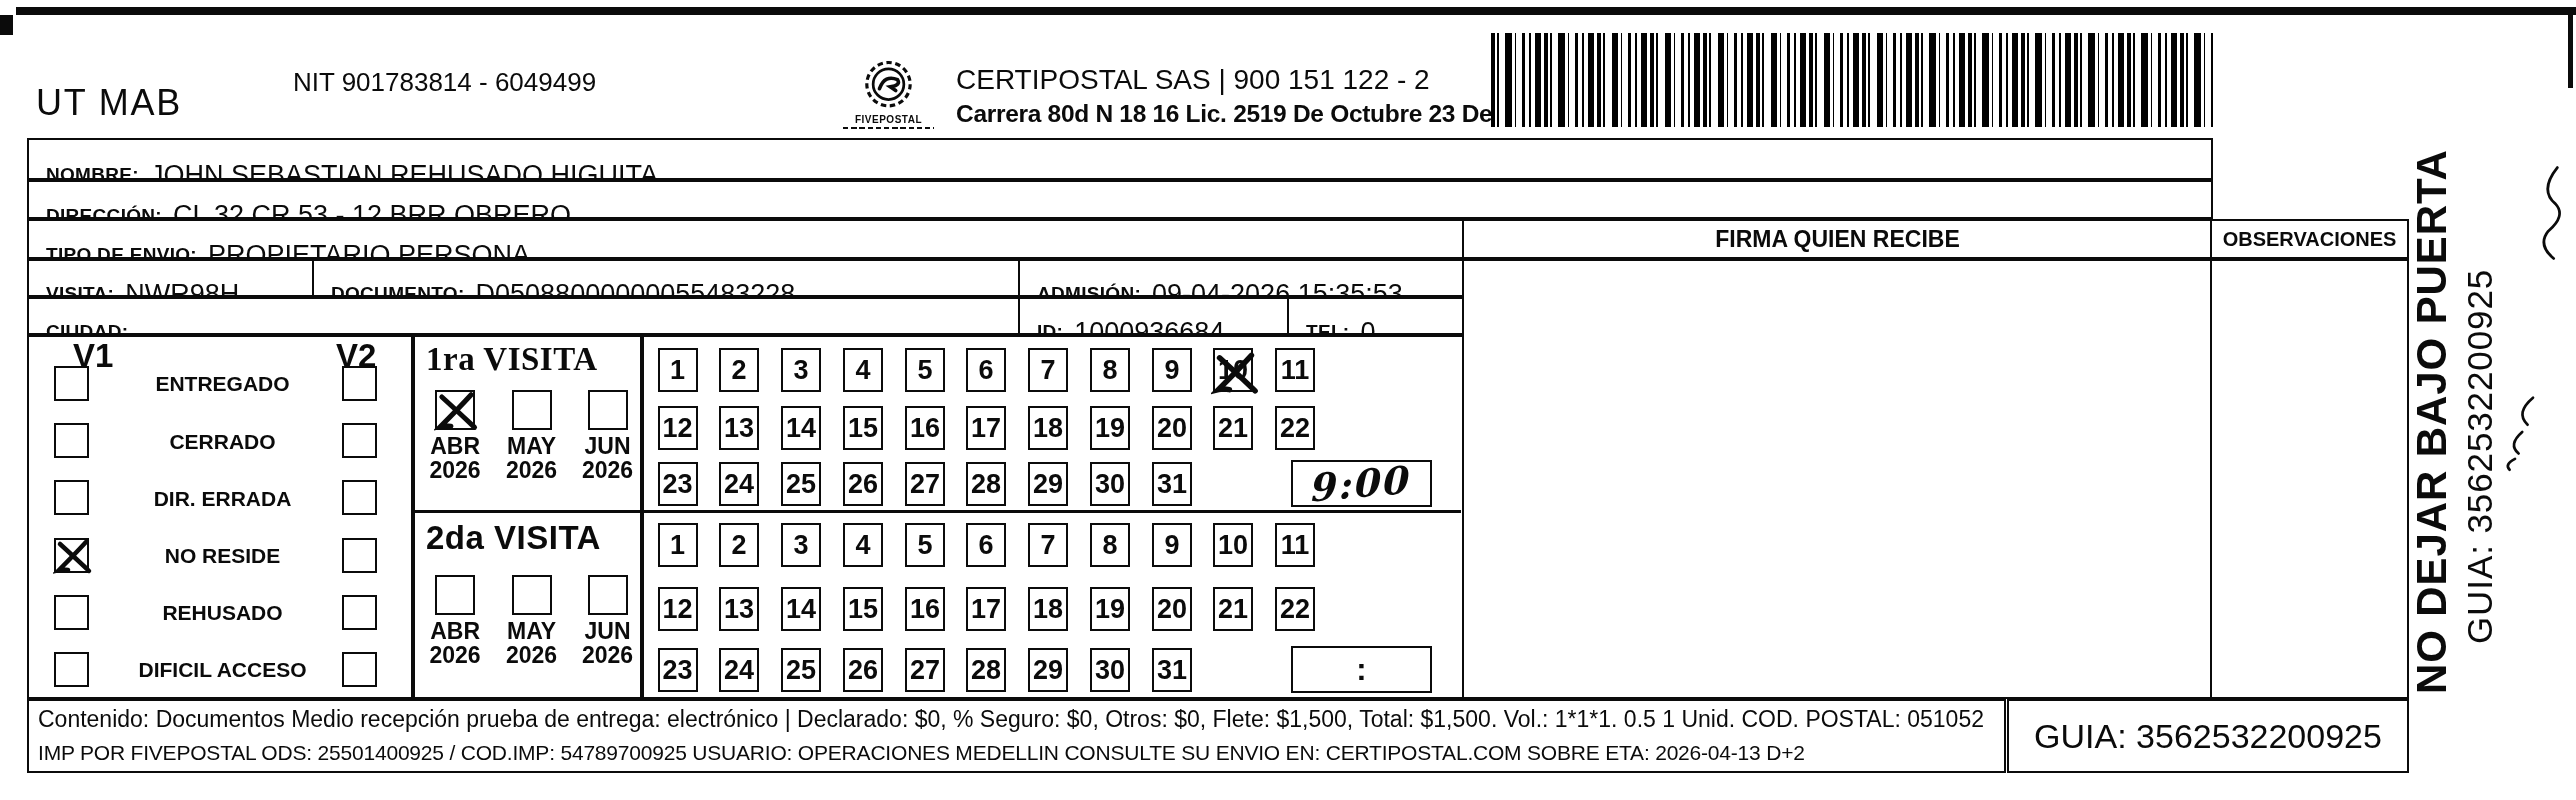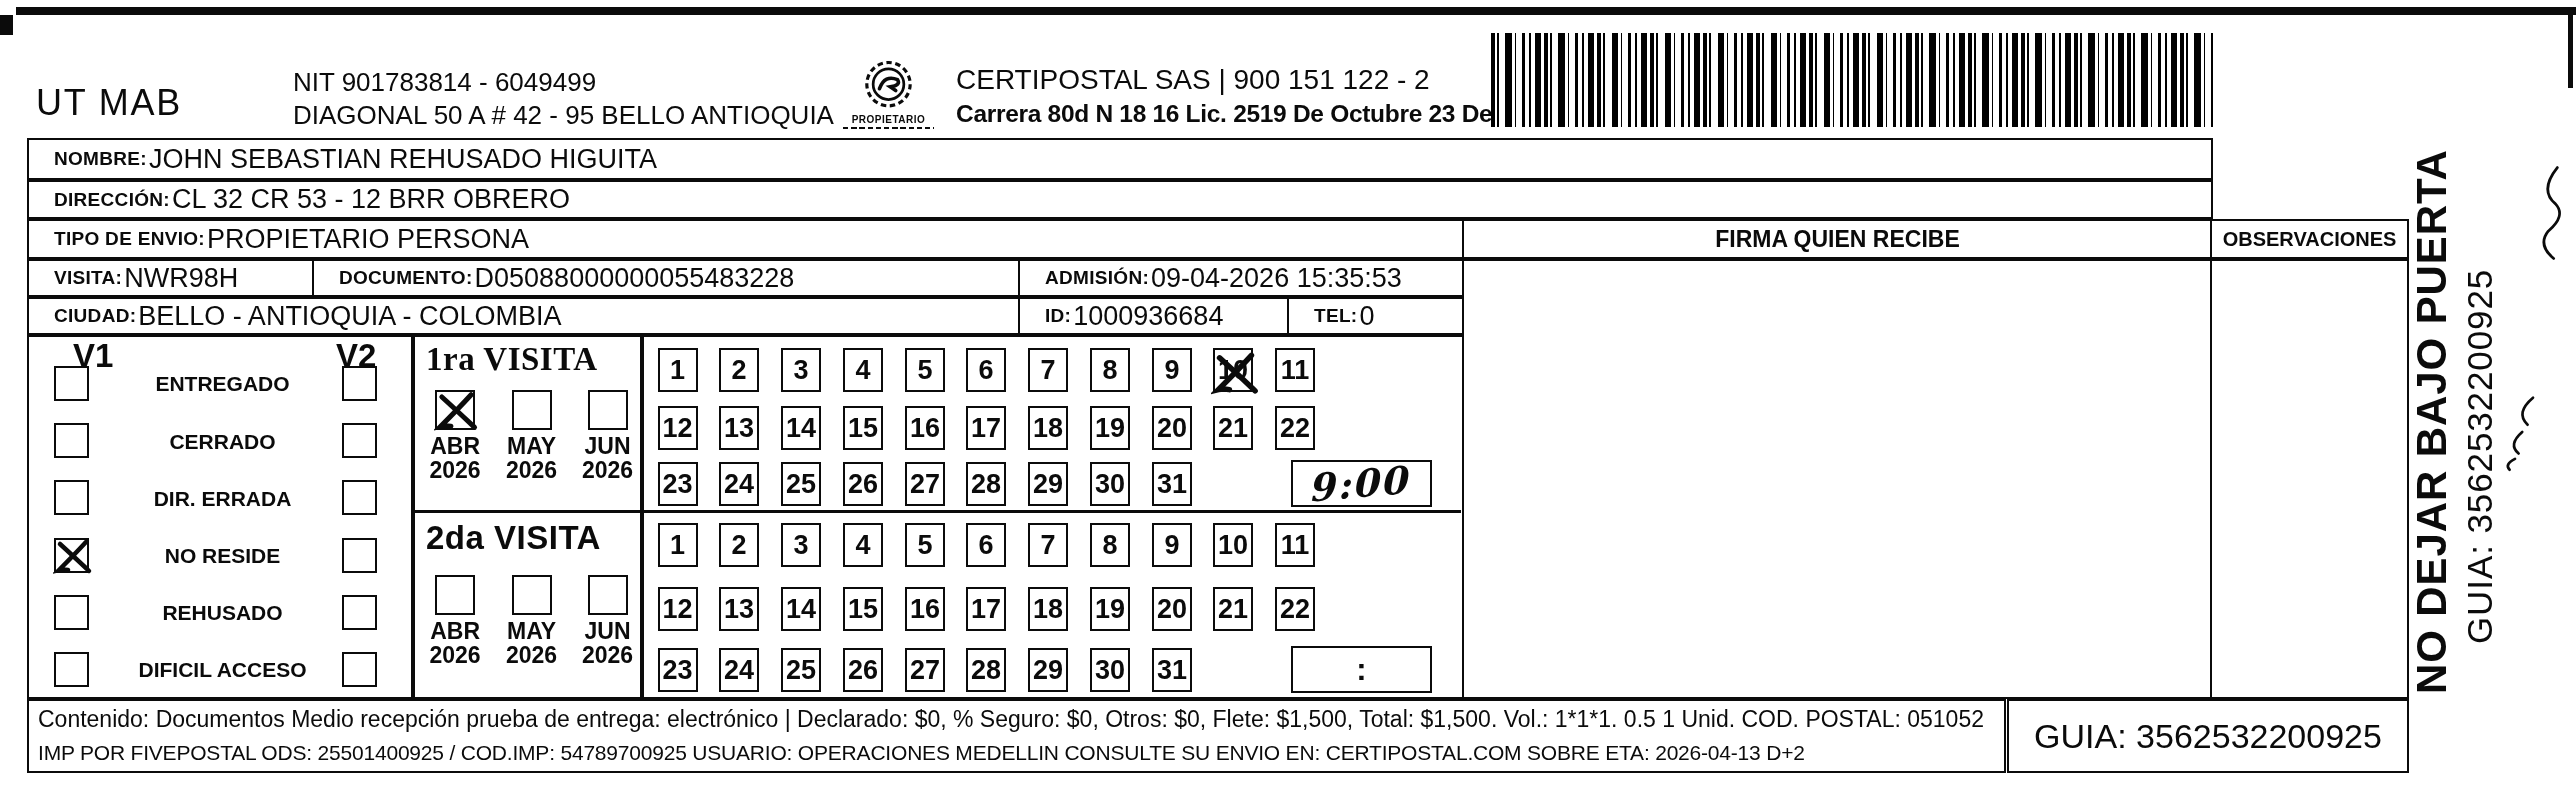--- a/index.html
+++ b/index.html
@@ -2,21 +2,21 @@
 <html style="font-size:14.5px"><head>
 <meta charset="utf-8">
 <style>
   html,body{margin:0;padding:0;background:#e8e8e4;}
   #page{position:relative;width:2576px;height:801px;background:#ffffff;overflow:hidden;
         font-family:"Liberation Sans", sans-serif;color:#0b0b0b;}
   .abs{position:absolute;}
   .box{position:absolute;border:2.7px solid #0b0b0b;box-sizing:border-box;background:#fff;}
   .lbl{font-weight:bold;font-size:19px;letter-spacing:0.3px;}
   .val{font-size:27px;}
-  .rowline{display:flex;align-items:center;gap:2px;padding-left:25px;height:100%;}
+  .rowline{display:flex;align-items:center;gap:11px;padding-left:17px;height:100%;margin-top:16px;}
   .hdr-cell{display:flex;align-items:center;justify-content:center;font-weight:bold;}
   .cb{border:2.7px solid #0b0b0b;box-sizing:border-box;background:#fff;position:relative;}
   .cb svg{position:absolute;left:-3.6px;top:-3.6px;width:calc(100% + 9px);height:calc(100% + 9px);}
   .day-cell{position:absolute;width:40px;height:44px;border:2.7px solid #0b0b0b;box-sizing:border-box;
             display:flex;align-items:center;justify-content:center;font-size:27px;font-weight:bold;}
   .day-cell svg{position:absolute;left:-4.5px;top:-4.5px;width:49px;height:53px;}
   .wide-cell{position:absolute;width:141px;height:47px;border:2.7px solid #0b0b0b;box-sizing:border-box;
              display:flex;align-items:center;justify-content:center;}
   .handwrite{font-family:"DejaVu Serif", serif;font-style:italic;font-weight:bold;font-size:38px;
              transform:rotate(-5deg) skewX(-6deg);letter-spacing:1.8px;}
@@ -43,29 +43,28 @@
 <body>
 
 <div id="page">
 
   <div class="abs" style="left:16.3px;top:7.3px;width:2560px;height:8.2px;background:#0b0b0b;"></div>
   <div class="abs" style="left:2568px;top:15.4px;width:4.5px;height:73px;background:#0b0b0b;"></div>
   <div class="abs" style="left:0;top:15.4px;width:12.7px;height:20px;background:#0b0b0b;"></div>
 
   <div class="abs" style="left:36px;top:82px;font-size:36px;letter-spacing:1.8px;">UT MAB</div>
   <div class="abs" style="left:293px;top:67px;font-size:26px;">NIT 901783814 - 6049499</div>
-  <div class="abs" style="left:293px;top:100px;font-size:26px;">DIAGONAL 50 A # 42 - 95  BELLO  ANTIOQUIA</div>
 
   <div class="abs" style="left:843px;top:58px;width:91px;">
     <svg width="91" height="56" viewBox="0 0 100 62" style="display:block;">
       <circle cx="50" cy="29" r="24" fill="none" stroke="#0b0b0b" stroke-width="3.5" stroke-dasharray="6 4"></circle>
       <circle cx="50" cy="29" r="17" fill="none" stroke="#0b0b0b" stroke-width="3"></circle>
       <path d="M40 34 Q46 18 60 24 Q64 30 52 32 L58 36" fill="none" stroke="#0b0b0b" stroke-width="4" stroke-linecap="round"></path>
     </svg>
-    <div class="tinytxt">PROPIETARIO</div>
+    <div class="tinytxt">FIVEPOSTAL</div>
     <div class="dotline"></div>
   </div>
 
   <div class="abs" style="left:956px;top:64px;font-size:28px;">CERTIPOSTAL SAS | 900 151 122 - 2</div>
   <div class="abs" style="left:956px;top:100px;font-size:24.5px;font-weight:bold;letter-spacing:-0.3px;">Carrera 80d N 18 16  Lic. 2519 De Octubre 23 De 2015</div>
 
   <div class="barcode" style="left:1491px;top:33px;width:722px;height:94px;"></div>
 
   <div class="box" style="left:27px;top:138px;width:2186px;height:42px;">
     <div class="rowline">
@@ -109,21 +108,20 @@
   <div class="box" style="left:1018px;top:259px;width:447px;height:38px;">
     <div class="rowline">
       <span class="lbl">ADMISIÓN:</span>
       <span class="val">09-04-2026 15:35:53</span>
     </div>
   </div>
 
   <div class="box" style="left:27px;top:297px;width:993px;height:38px;">
     <div class="rowline">
       <span class="lbl">CIUDAD:</span>
-      <span class="val">BELLO - ANTIOQUIA - COLOMBIA</span>
     </div>
   </div>
   <div class="box" style="left:1018px;top:297px;width:271px;height:38px;">
     <div class="rowline">
       <span class="lbl">ID:</span>
       <span class="val">1000936684</span>
     </div>
   </div>
   <div class="box" style="left:1287px;top:297px;width:178px;height:38px;">
     <div class="rowline">

